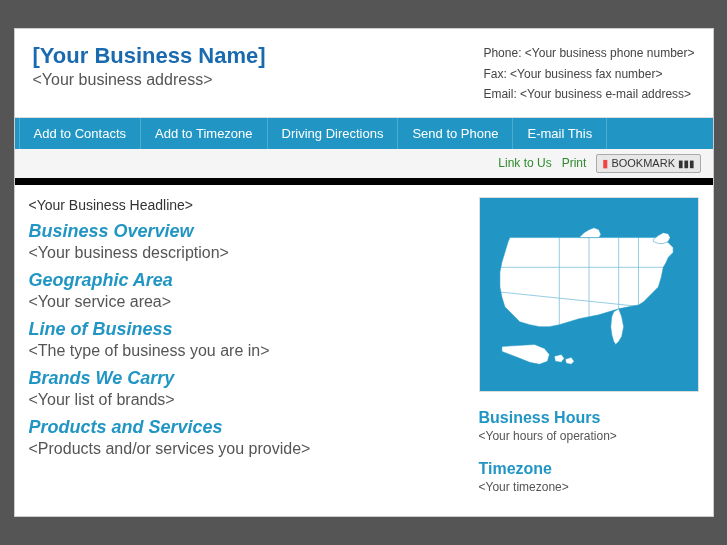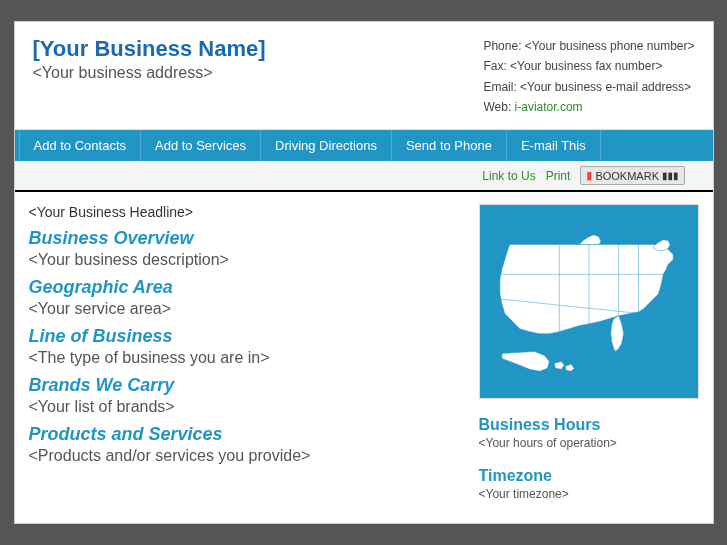--- a/index.html
+++ b/index.html
@@ -62,23 +62,23 @@
       white-space: nowrap;
     }
     .navbar-item:first-child {
       border-left: 1px solid rgba(255,255,255,0.2);
     }
     
     .toolbar {
       display: flex;
       justify-content: flex-end;
       align-items: center;
-      padding: 5px 28px;
+      padding: 5px 12px;
       background: #f5f5f5;
-      border-bottom: 2px solid #000000;
+      border-bottom: 7px solid #000000;
       gap: 10px;
     }
     .toolbar a {
       color: #2e8b2e;
       font-size: 12px;
       text-decoration: none;
     }
     .toolbar .print-link {
       color: #2e8b2e;
       font-size: 12px;
@@ -171,29 +171,26 @@
 
   <div class="header">
     <div class="header-left">
       <div class="business-name">[Your Business Name]</div>
       <div class="business-address">&lt;Your business address&gt;</div>
     </div>
     <div class="header-right">
       <div>Phone: &lt;Your business phone number&gt;</div>
       <div>Fax: &lt;Your business fax number&gt;</div>
       <div>Email: &lt;Your business e-mail address&gt;</div>
-      <div>
-        <span>Web: </span><a href="#">i-aviator.com</a>
-      </div>
     </div>
   </div>
 
   <div class="navbar">
     <div class="navbar-item">Add to Contacts</div>
-    <div class="navbar-item">Add to Services</div>
+    <div class="navbar-item">Add to Timezone</div>
     <div class="navbar-item">Driving Directions</div>
     <div class="navbar-item">Send to Phone</div>
     <div class="navbar-item">E-mail This</div>
   </div>
 
   <div class="toolbar">
     <a href="#">Link to Us</a>
     <a href="#" class="print-link">Print</a>
     <div class="bookmark-btn">
       <span class="bookmark-icon">▮</span>

